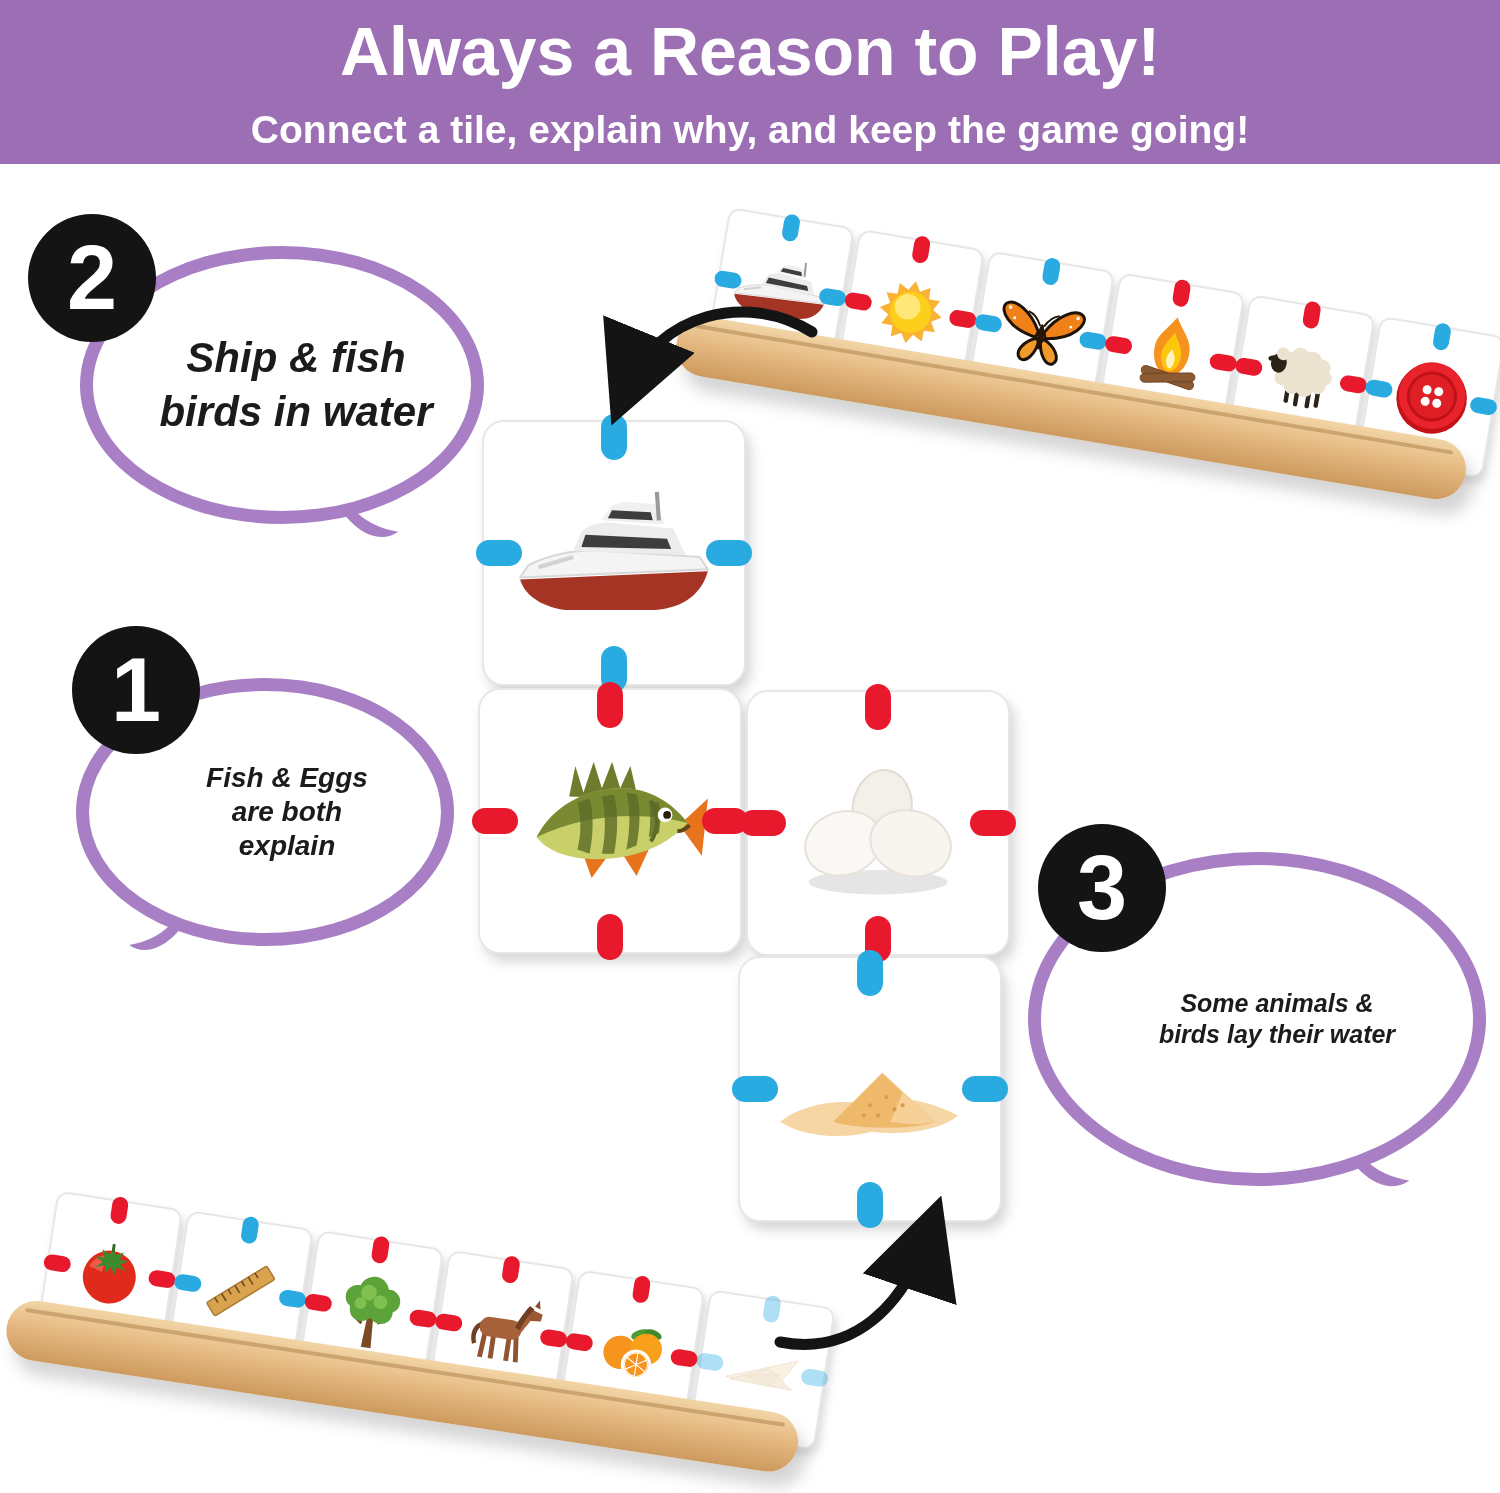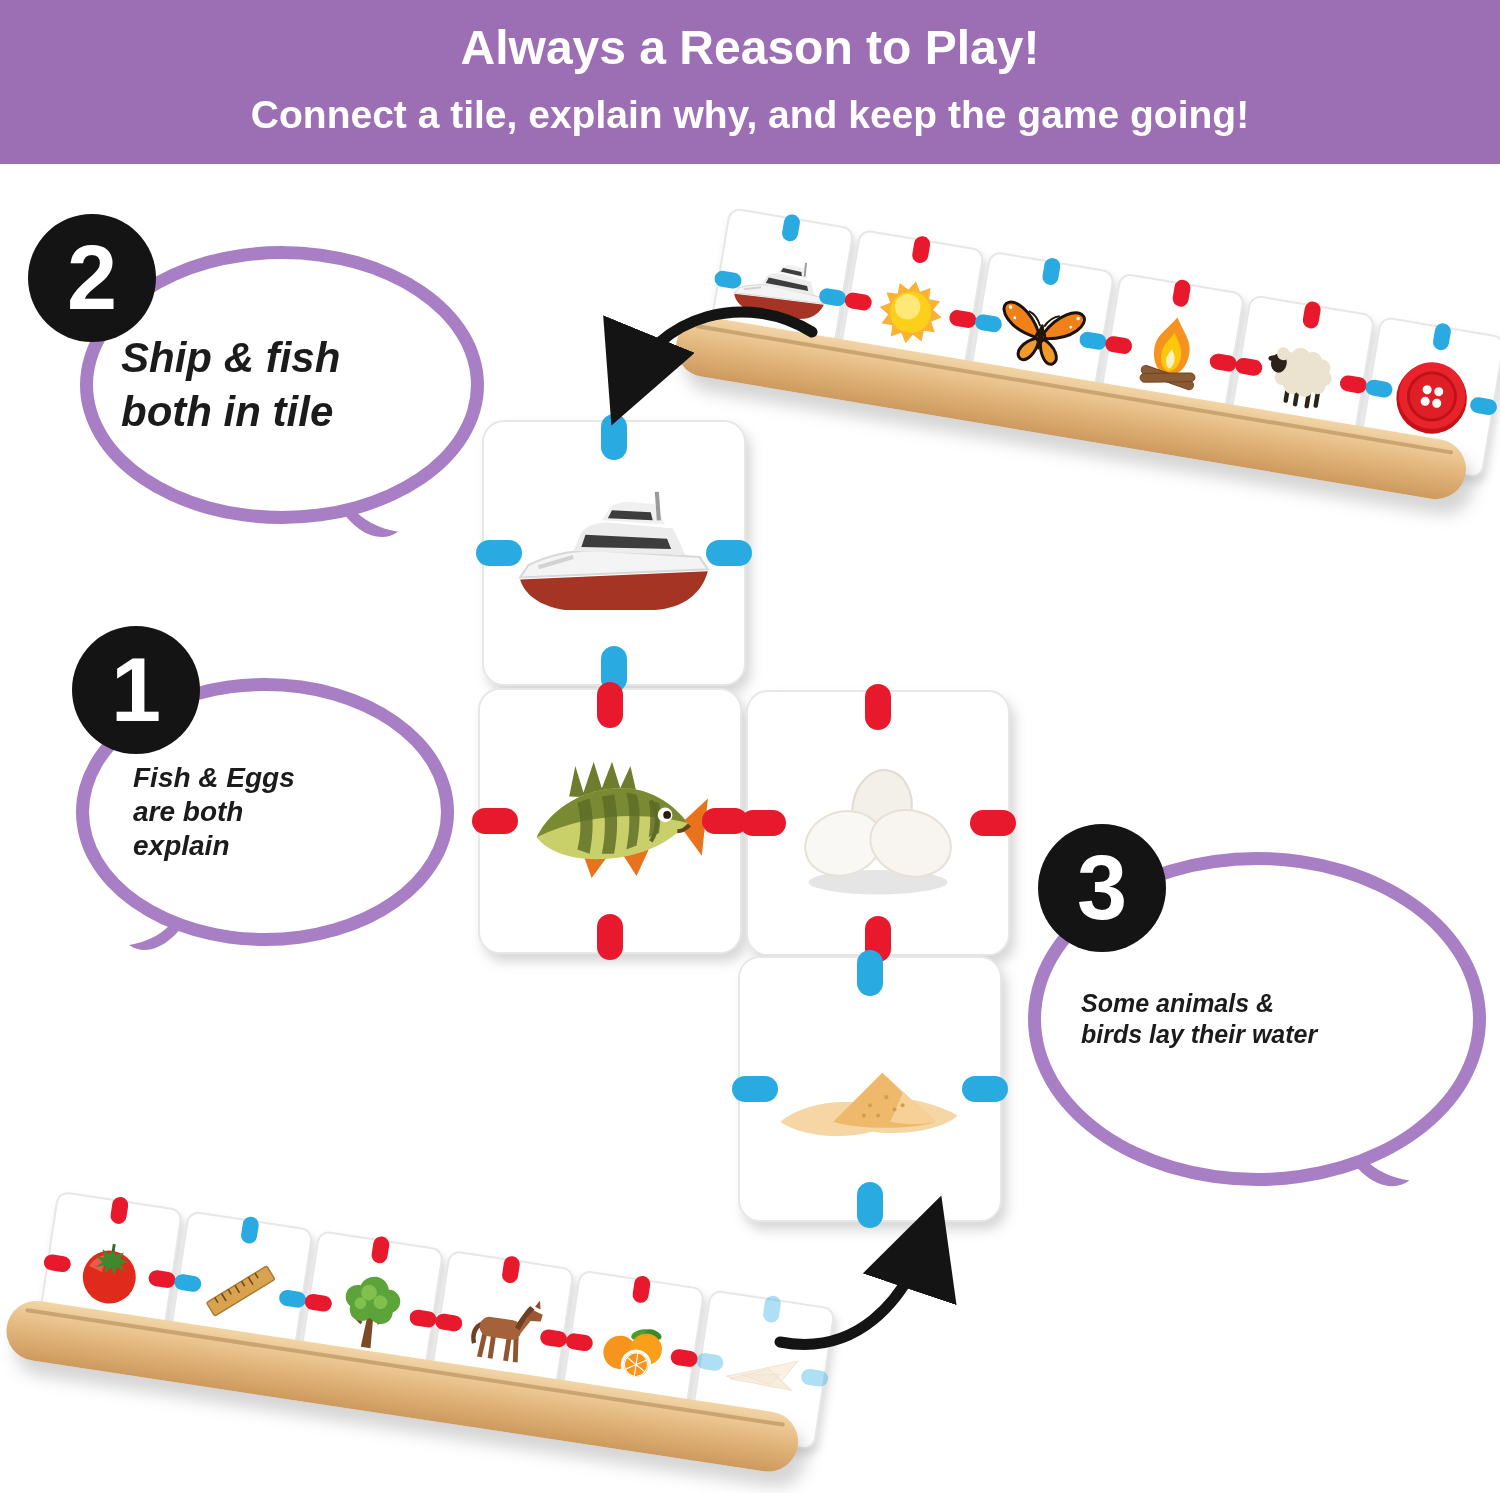--- a/index.html
+++ b/index.html
@@ -2,21 +2,21 @@
 <html style="--banner-purple: #9c6eb3; --bubble-purple: #a87fc4; --connector-red: #e8192c; --connector-blue: #29abe2; --wood-light: #f2d5a6; --wood-mid: #e5b981; --wood-dark: #cd9a5e; --arrow-black: #141414;"><head>
 <meta charset="utf-8">
 <style>
   html,body{margin:0;padding:0;background:#fff;}
   .stage{position:relative;width:1500px;height:1493px;background:#fff;overflow:hidden;
          font-family:"Liberation Sans","DejaVu Sans",sans-serif;}
 
   
   .banner{position:absolute;left:0;top:0;width:1500px;height:164px;
           background:var(--banner-purple,#9c6eb3);text-align:center;color:#fff;}
-  .banner h1{margin:20px 0 4px 0;font-size:48px;font-weight:bold;letter-spacing:0;}
+  .banner h1{margin:12px 0 4px 0;font-size:68px;font-weight:bold;letter-spacing:0;}
   .banner p{margin:18px 0 0 0;font-size:39px;font-weight:bold;}
 
   
   .tile{position:absolute;background:#fff;border:2px solid #e7e7e7;
         box-shadow:5px 8px 12px rgba(110,110,110,.28);}
   .board{width:260px;height:262px;border-radius:22px;}
   .rackt{position:relative;width:123px;height:140px;border-radius:12px;flex:0 0 auto;
          box-shadow:4px 6px 9px rgba(110,110,110,.25);}
   .art{position:absolute;left:50%;top:50%;transform:translate(-50%,-50%);}
   .board .art{width:204px;height:204px;}
@@ -46,21 +46,21 @@
   .rack-top{left:700px;top:202px;transform:rotate(9.5deg);transform-origin:0 0;}
   .rack-bottom{left:28px;top:1186px;transform:rotate(8.6deg);transform-origin:0 0;}
   .faded .art,.faded .cn{opacity:.38;}
 
   
   .overlay{position:absolute;left:0;top:0;width:1500px;height:1493px;z-index:6;pointer-events:none;}
 
   
   .bubble{position:absolute;box-sizing:border-box;background:#fff;
           border:13px solid var(--bubble-purple,#a87fc4);border-radius:50%;
-          display:flex;flex-direction:column;align-items:flex-start;justify-content:center;
+          display:flex;flex-direction:column;align-items:center;justify-content:center;
           z-index:7;text-align:center;font-style:italic;font-weight:bold;color:#1b1b1b;}
   .b2{left:80px;top:246px;width:404px;height:278px;font-size:42px;line-height:1.28;padding-left:28px;}
   .b1{left:76px;top:678px;width:378px;height:268px;font-size:28px;line-height:1.22;padding-left:44px;}
   .b3{left:1028px;top:852px;width:458px;height:334px;font-size:25px;line-height:1.24;padding-left:40px;}
   .tail{position:absolute;z-index:7;}
   .tail path{fill:var(--bubble-purple,#a87fc4);}
   .t2{left:322px;top:472px;width:100px;height:84px;}
   .t1{left:108px;top:888px;width:92px;height:80px;transform:scaleX(-1);}
   .t3{left:1332px;top:1118px;width:100px;height:88px;}
 
@@ -435,21 +435,21 @@
   </svg>
   <svg class="tail t1" viewBox="0 0 100 90">
     <path d="M10 0 C18 34 40 58 78 64 C56 80 22 62 2 14 Z"></path>
   </svg>
   <svg class="tail t3" viewBox="0 0 100 90">
     <path d="M10 0 C18 34 40 58 78 64 C56 80 22 62 2 14 Z"></path>
   </svg>
 
   <div class="bubble b2">
     <div>Ship &amp; fish</div>
-    <div>both in tile</div>
+    <div>birds in water</div>
   </div>
   <div class="bubble b1">
     <div>Fish &amp; Eggs</div>
     <div>are both</div>
     <div>explain</div>
   </div>
   <div class="bubble b3">
     <div>Some animals &amp;</div>
     <div>birds lay their water</div>
   </div>

